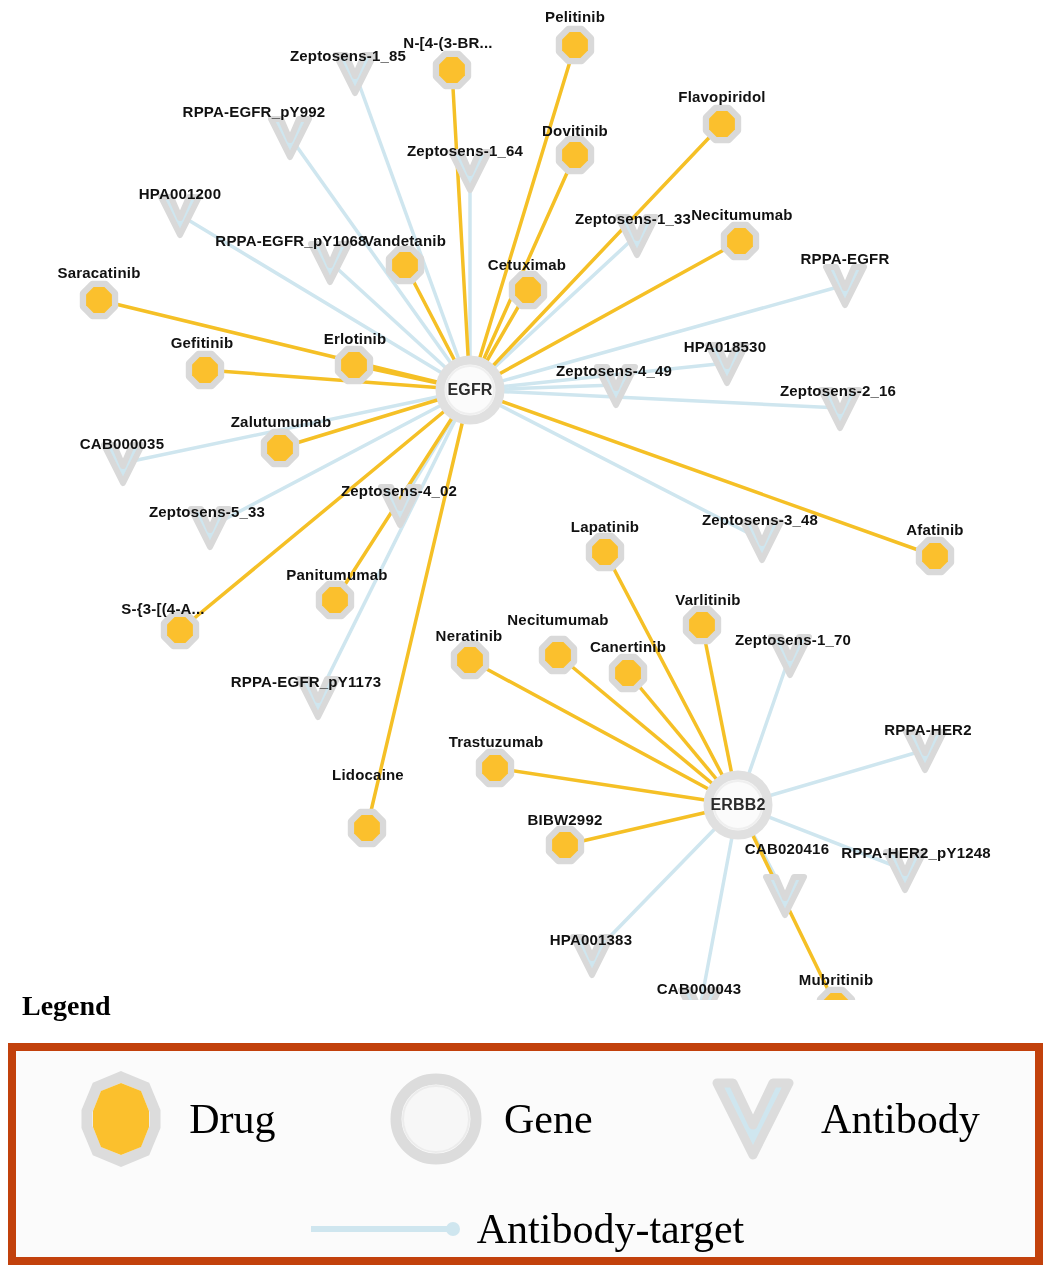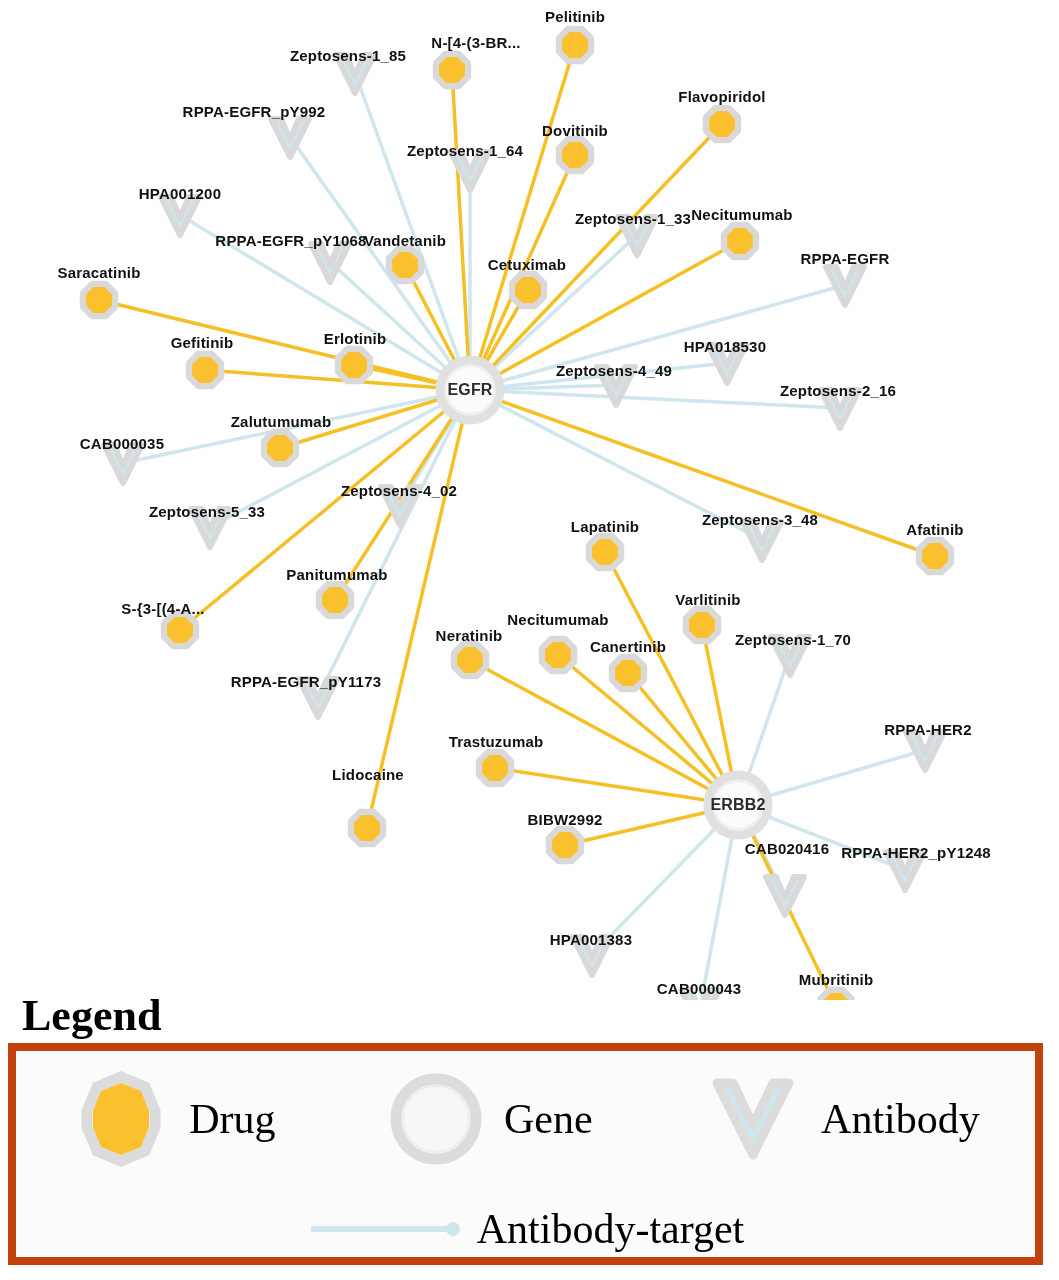--- a/index.html
+++ b/index.html
@@ -39,21 +39,21 @@
   }
   .gene-label {
     font-size: 16px;
     color: #2b2b2b;
   }
   .legend-title {
     position: absolute;
     left: 22px;
     top: 990px;
     font-family: "Liberation Serif", serif;
-    font-size: 44px;
+    font-size: 28px;
     font-weight: bold;
     color: #000;
   }
   .legend-box {
     position: absolute;
     left: 8px;
     top: 1043px;
     width: 1035px;
     height: 222px;
     border: 8px solid #c2410c;
@@ -213,21 +213,21 @@
         <path d="M 766 877 L 785 915 L 804 877 L 794 877 L 785 898 L 776 877 Z" fill="#cfe6ef" stroke="#d9d9d9" stroke-width="6" stroke-linejoin="round"></path>
         <path d="M 573 937 L 592 975 L 611 937 L 601 937 L 592 958 L 583 937 Z" fill="#cfe6ef" stroke="#d9d9d9" stroke-width="6" stroke-linejoin="round"></path>
         <path d="M 681 990 L 700 1028 L 719 990 L 709 990 L 700 1011 L 691 990 Z" fill="#cfe6ef" stroke="#d9d9d9" stroke-width="6" stroke-linejoin="round"></path>
         <circle cx="470" cy="390" r="30" fill="#f7f7f7" stroke="#e0e0e0" stroke-width="9"></circle>
         <circle cx="470" cy="390" r="24" fill="#fbfbfb" stroke="#efefef" stroke-width="2"></circle>
         <circle cx="738" cy="805" r="30" fill="#f7f7f7" stroke="#e0e0e0" stroke-width="9"></circle>
         <circle cx="738" cy="805" r="24" fill="#fbfbfb" stroke="#efefef" stroke-width="2"></circle>
       </g>
     </svg>
 <div class="node-label" style="left: 575px; top: 16px;">Pelitinib</div>
-    <div class="node-label" style="left: 476px; top: 42px;">N-[4-(3-BR...</div>
+    <div class="node-label" style="left: 448px; top: 42px;">N-[4-(3-BR...</div>
     <div class="node-label" style="left: 722px; top: 96px;">Flavopiridol</div>
     <div class="node-label" style="left: 575px; top: 130px;">Dovitinib</div>
     <div class="node-label" style="left: 742px; top: 214px;">Necitumumab</div>
     <div class="node-label" style="left: 405px; top: 240px;">Vandetanib</div>
     <div class="node-label" style="left: 527px; top: 264px;">Cetuximab</div>
     <div class="node-label" style="left: 99px; top: 272px;">Saracatinib</div>
     <div class="node-label" style="left: 355px; top: 338px;">Erlotinib</div>
     <div class="node-label" style="left: 202px; top: 342px;">Gefitinib</div>
     <div class="node-label" style="left: 281px; top: 421px;">Zalutumumab</div>
     <div class="node-label" style="left: 935px; top: 529px;">Afatinib</div>

